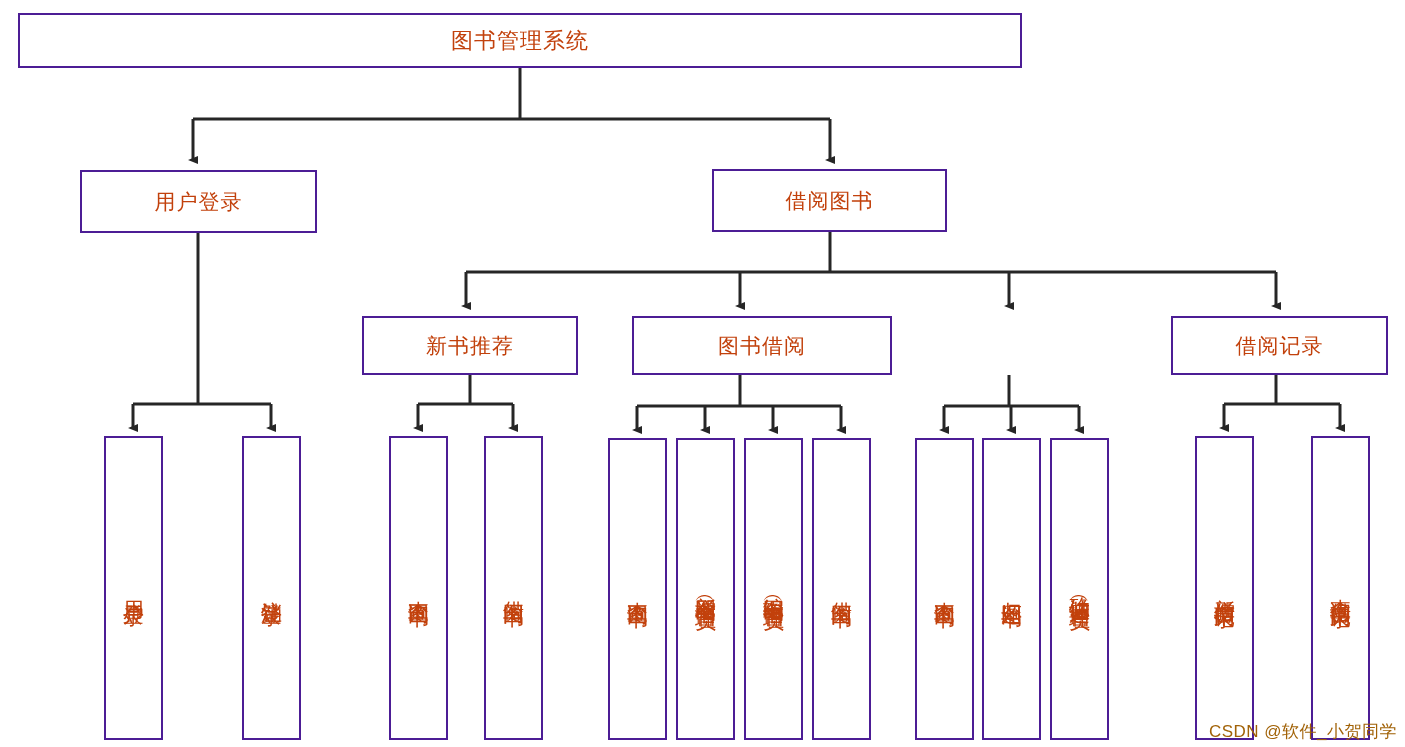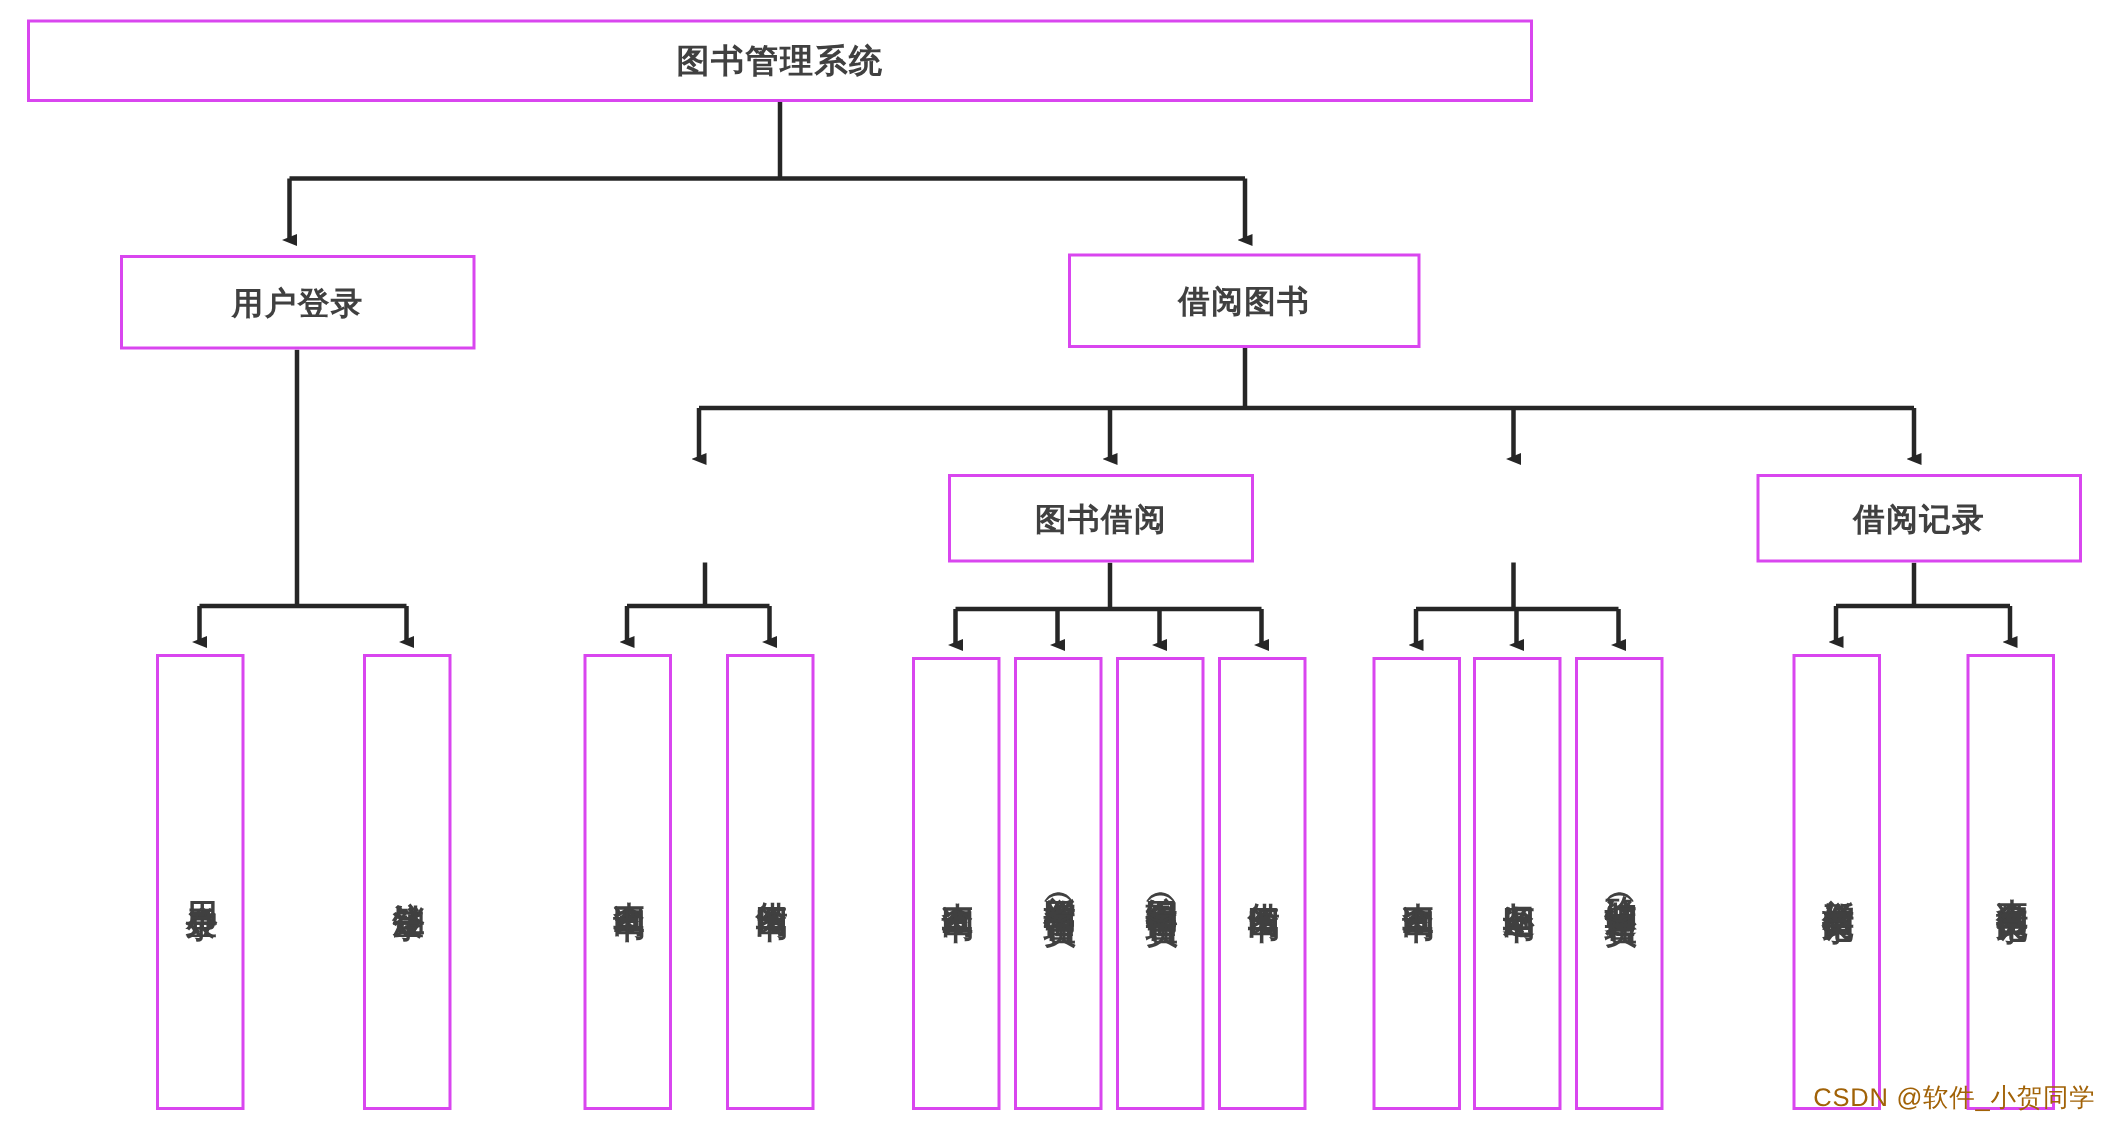--- a/index.html
+++ b/index.html
@@ -9,28 +9,27 @@
     font-family:"Liberation Sans","DejaVu Sans",sans-serif;
     color:#3b3b3b;
     overflow:hidden;
     position:relative;
   }
   #diagram{position:absolute;left:0;top:0;width:1405px;height:747px;}
   svg.links{position:absolute;left:0;top:0;width:1405px;height:747px;pointer-events:none;}
   .node{
     position:absolute;
     box-sizing:border-box;
-    border:2px solid #d946ef;
+    border:2px solid #4c1d95;
     background:#ffffff;
     display:flex;
     align-items:center;
     justify-content:center;
     text-align:center;
-    color:#404040;
-    font-weight:bold;
+    color:#c2410c;
   }
   .node.horiz{
     font-size:21px;
     letter-spacing:1px;
   }
   .node.root{font-size:22px;}
   .node.vert{
     writing-mode:vertical-rl;
     text-orientation:upright;
     font-size:21px;
@@ -114,21 +113,24 @@
     <span>图书管理系统</span>
   </div>
 
   <div class="node horiz" style="left:80px;top:170px;width:237px;height:63px;">
     <span>用户登录</span>
   </div>
   <div class="node horiz" style="left:712px;top:169px;width:235px;height:63px;">
     <span>借阅图书</span>
   </div>
 
-  <div class="node horiz" style="left:632px;top:316px;width:204px;height:59px;text-align:right;">
+  <div class="node horiz" style="left:362px;top:316px;width:216px;height:59px;">
+    <span>新书推荐</span>
+  </div>
+  <div class="node horiz" style="left:632px;top:316px;width:260px;height:59px;text-align:right;">
     <span>图书借阅</span>
   </div>
   <div class="node horiz" style="left:1171px;top:316px;width:217px;height:59px;text-align:center;">
     <span>借阅记录</span>
   </div>
 
   <div class="node vert" style="left:104px;top:436px;width:59px;height:304px;">
     <span class="vlabel">用户登录</span>
   </div>
   <div class="node vert" style="left:242px;top:436px;width:59px;height:304px;">

